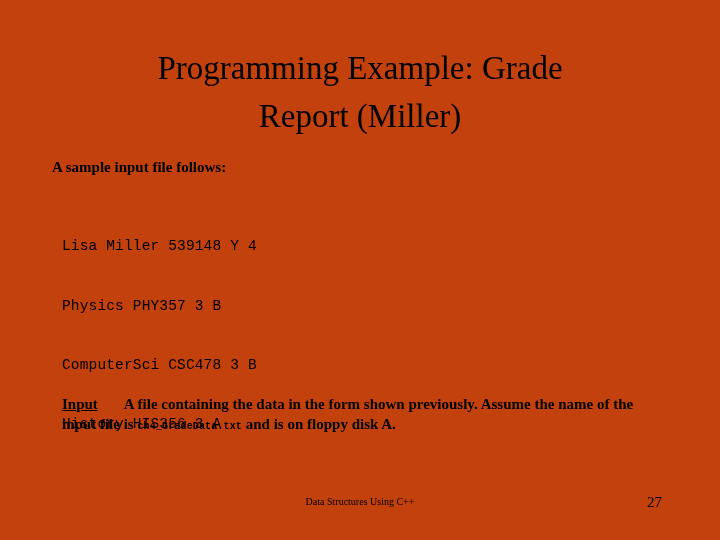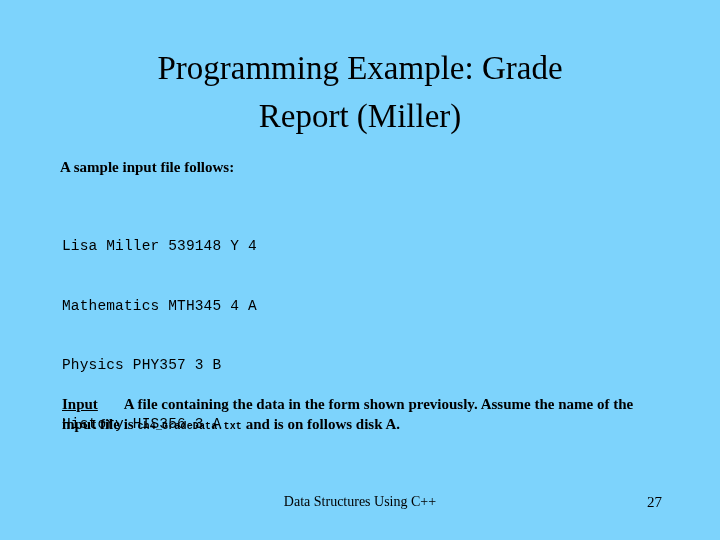--- a/index.html
+++ b/index.html
@@ -12,21 +12,21 @@
     height: 540px;
     background: #ffffff;
     font-family: "Liberation Serif", "DejaVu Serif", serif;
     color: #000000;
     overflow: hidden;
   }
   .slide {
     position: relative;
     width: 720px;
     height: 540px;
-    background: #7dd3fc;
+    background: #c2410c;
   }
 
   
   .title-block {
     position: absolute;
     left: 40px;
     top: 44px;
     width: 640px;
     text-align: center;
   }
@@ -35,21 +35,21 @@
     font-size: 33px;
     font-weight: normal;
     line-height: 48px;
     letter-spacing: 0px;
     white-space: nowrap;
   }
 
   
   .body-block {
     position: absolute;
-    left: 60px;
+    left: 52px;
     top: 158px;
     width: 578px;
   }
   .intro-line {
     font-family: "Liberation Serif", "DejaVu Serif", serif;
     font-size: 15px;
     font-weight: 600;
     line-height: 19px;
     margin: 0 0 0 0;
   }
@@ -104,21 +104,21 @@
     width: 720px;
     height: 20px;
   }
   .footer-center {
     position: absolute;
     left: 0;
     top: 0;
     width: 720px;
     text-align: center;
     font-family: "Liberation Serif", "DejaVu Serif", serif;
-    font-size: 14px;
+    font-size: 10px;
     font-weight: normal;
     line-height: 16px;
   }
   .footer-page {
     position: absolute;
     right: 58px;
     top: 0;
     font-family: "Liberation Serif", "DejaVu Serif", serif;
     font-size: 15px;
     font-weight: normal;
@@ -134,30 +134,30 @@
     <div class="title-line">Programming Example: Grade</div>
     <div class="title-line">Report (Miller)</div>
   </div>
 
   <div class="body-block">
     <p class="intro-line">A sample input file follows:</p>
   </div>
 
   <div class="data-listing">
     <div class="data-line">Lisa Miller 539148 Y 4</div>
-    <div class="data-line">Mathematics MTH345 4 A</div>
     <div class="data-line">Physics PHY357 3 B</div>
+    <div class="data-line">ComputerSci CSC478 3 B</div>
     <div class="data-line">History HIS356 3 A</div>
     
     
     
   </div>
 
   <div class="input-paragraph">
-    <span class="input-label">Input</span><span class="label-gap"></span><span>A file containing the data in the form shown previously.  Assume the name of the input file is </span><span class="filename">ch4_GradeData.txt</span><span> and is on follows disk A.</span>
+    <span class="input-label">Input</span><span class="label-gap"></span><span>A file containing the data in the form shown previously.  Assume the name of the input file is </span><span class="filename">ch4_GradeData.txt</span><span> and is on floppy disk A.</span>
   </div>
 
   <div class="footer">
     <div class="footer-center">Data Structures Using C++</div>
     <div class="footer-page">27</div>
   </div>
 
 </div>
 
 </body></html>

